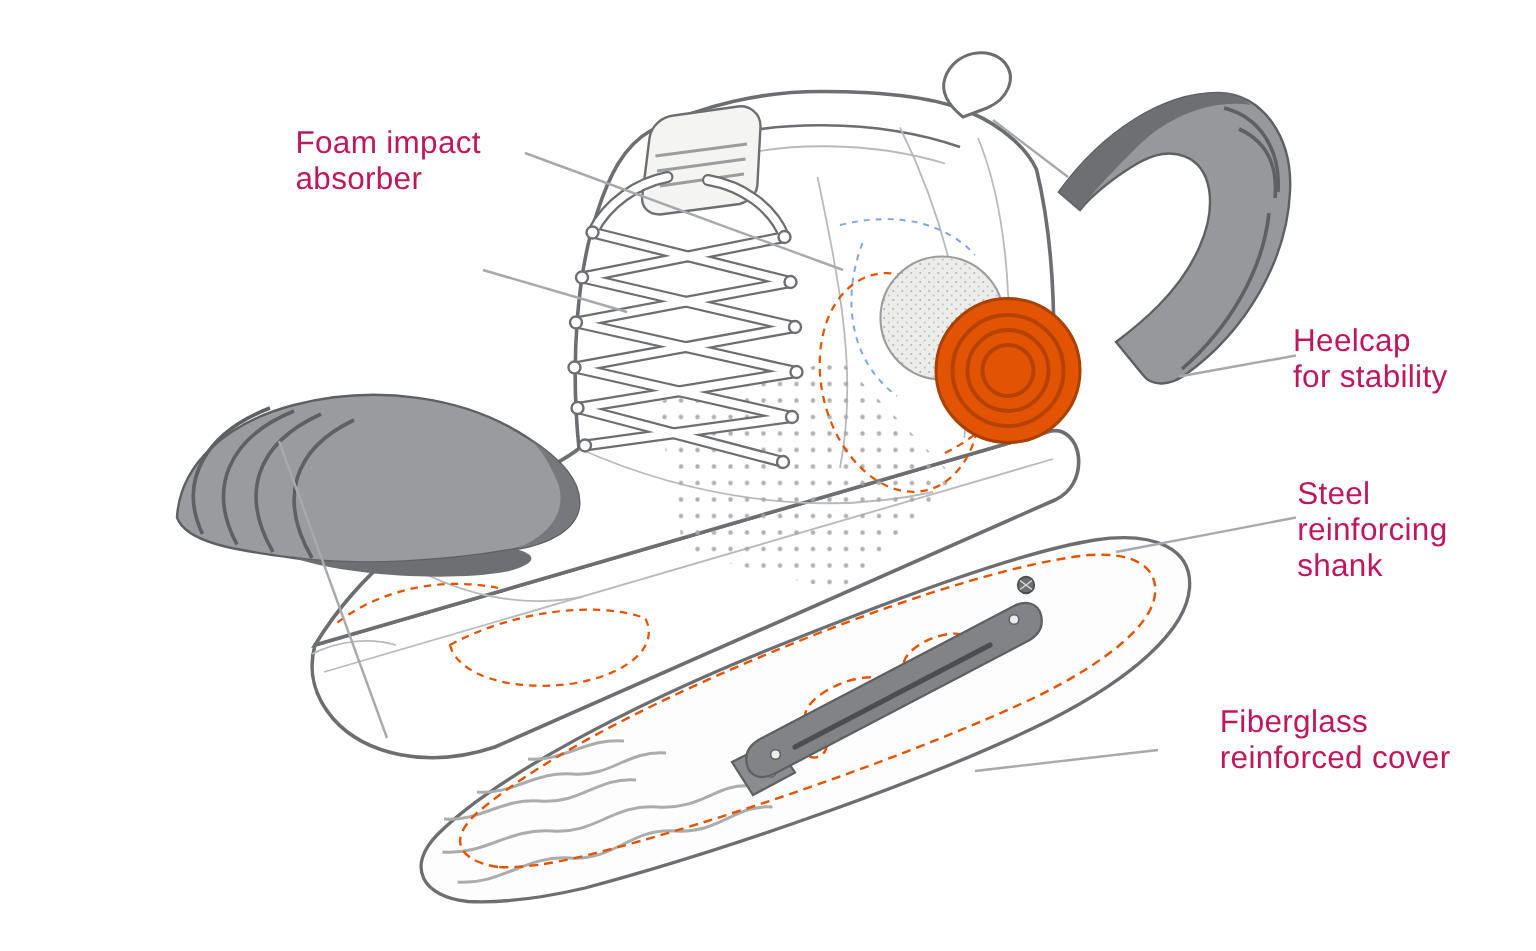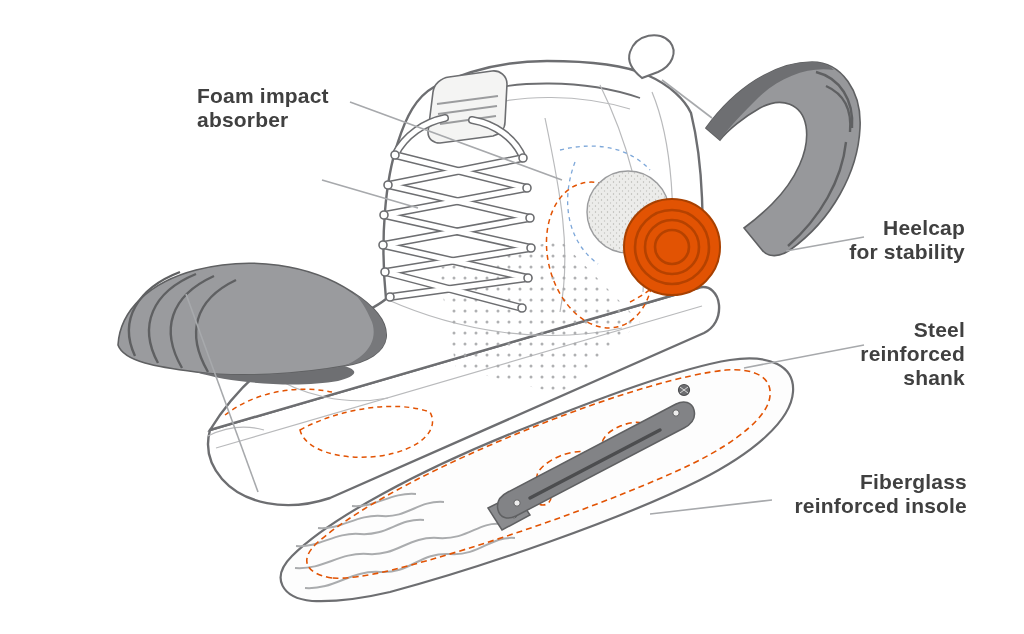--- a/index.html
+++ b/index.html
@@ -3,24 +3,24 @@
 <meta charset="utf-8">
 <style>
   html,body{margin:0;padding:0;background:#ffffff;}
   .stage{
     position:relative;width:1024px;height:634px;background:#ffffff;overflow:hidden;
     font-family:"Liberation Sans",sans-serif;
   }
   .art{position:absolute;left:0;top:0;}
   .label{
     position:absolute;z-index:5;
-    font-weight:bold;font-size:21px;line-height:1.14;color:#404040;
+    font-weight:normal;font-size:21px;line-height:1.14;color:#be185d;
     white-space:pre-line;letter-spacing:.2px;
   }
-  .label.right{text-align:right;}
+  .label.right{}
 </style>
 </head>
 <body>
 
 <div class="stage">
 
   <svg class="art" width="1024" height="634" viewBox="0 0 1024 634">
     <defs>
       <pattern id="perf" width="11" height="11" patternUnits="userSpaceOnUse">
         <circle cx="3" cy="3" r="1.5" fill="#a6a7a9"></circle>
@@ -203,19 +203,19 @@
 
   <div class="label" style="left:197px;top:84px">Foam impact
 absorber</div>
 
 
 
   <div class="label right" style="right:59px;top:216px">Heelcap
 for stability</div>
 
   <div class="label right" style="right:59px;top:318px">Steel
-reinforced
+reinforcing
 shank</div>
 
   <div class="label right" style="right:57px;top:470px">Fiberglass
-reinforced insole</div>
+reinforced cover</div>
 
 </div>
 
 </body></html>

